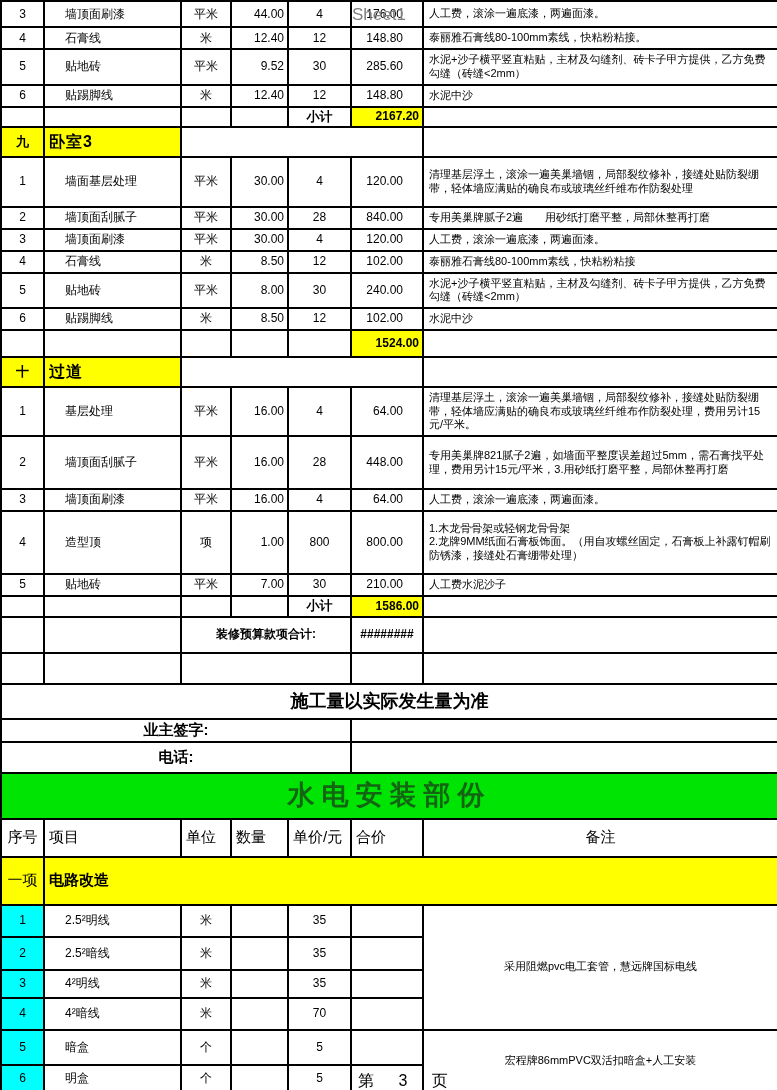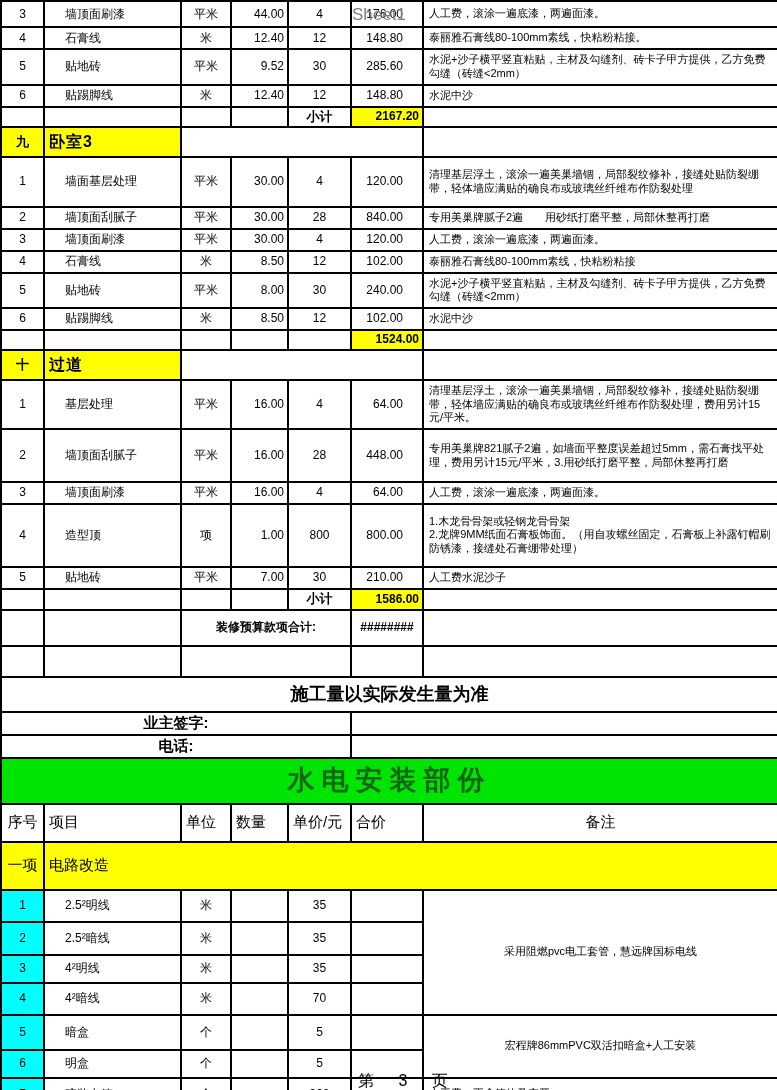--- a/index.html
+++ b/index.html
@@ -178,21 +178,21 @@
     </tr>
     <tr style="height:21px">
       <td class="c-num">6</td>
       <td class="c-item">贴踢脚线</td>
       <td class="c-unit">米</td>
       <td class="c-qty">8.50</td>
       <td class="c-price">12</td>
       <td class="c-total">102.00</td>
       <td class="c-remark">水泥中沙</td>
     </tr>
-    <tr style="height:20px">
+    <tr style="height:27px">
       <td></td>
       <td></td>
       <td></td>
       <td></td>
       <td></td>
       <td class="sub-val">1524.00</td>
       <td class="c-remark"></td>
     </tr>
 
     <tr style="height:30px">
@@ -271,40 +271,40 @@
       <td></td>
       <td class="c-remark"></td>
     </tr>
     <tr style="height:35px">
       <td colspan="7" class="notice">施工量以实际发生量为准</td>
     </tr>
     <tr style="height:20px">
       <td colspan="5" class="sign-label">业主签字:</td>
       <td colspan="2"></td>
     </tr>
-    <tr style="height:23px">
+    <tr style="height:31px">
       <td colspan="5" class="sign-label">电话:</td>
       <td colspan="2"></td>
     </tr>
 
     <tr style="height:46px">
       <td colspan="7" class="band">水电安装部份</td>
     </tr>
     <tr style="height:38px">
       <td class="hdr hdr-center">序号</td>
       <td class="hdr">项目</td>
       <td class="hdr">单位</td>
       <td class="hdr">数量</td>
       <td class="hdr">单价/元</td>
       <td class="hdr">合价</td>
       <td class="hdr hdr-center">备注</td>
     </tr>
     <tr style="height:48px">
       <td class="yellow hdr hdr-center">一项</td>
-      <td colspan="6" class="yellow hdr" style="font-weight:normal">电路改造</td>
+      <td colspan="6" class="yellow hdr" style="font-weight:bold">电路改造</td>
     </tr>
     <tr style="height:32px">
       <td class="cyan c-num">1</td>
       <td class="c-item">2.5²明线</td>
       <td class="c-unit">米</td>
       <td class="c-qty"></td>
       <td class="c-price">35</td>
       <td class="c-total"></td>
       <td rowspan="4" class="c-remark" style="text-align:center">采用阻燃pvc电工套管，慧远牌国标电线</td>
     </tr>

